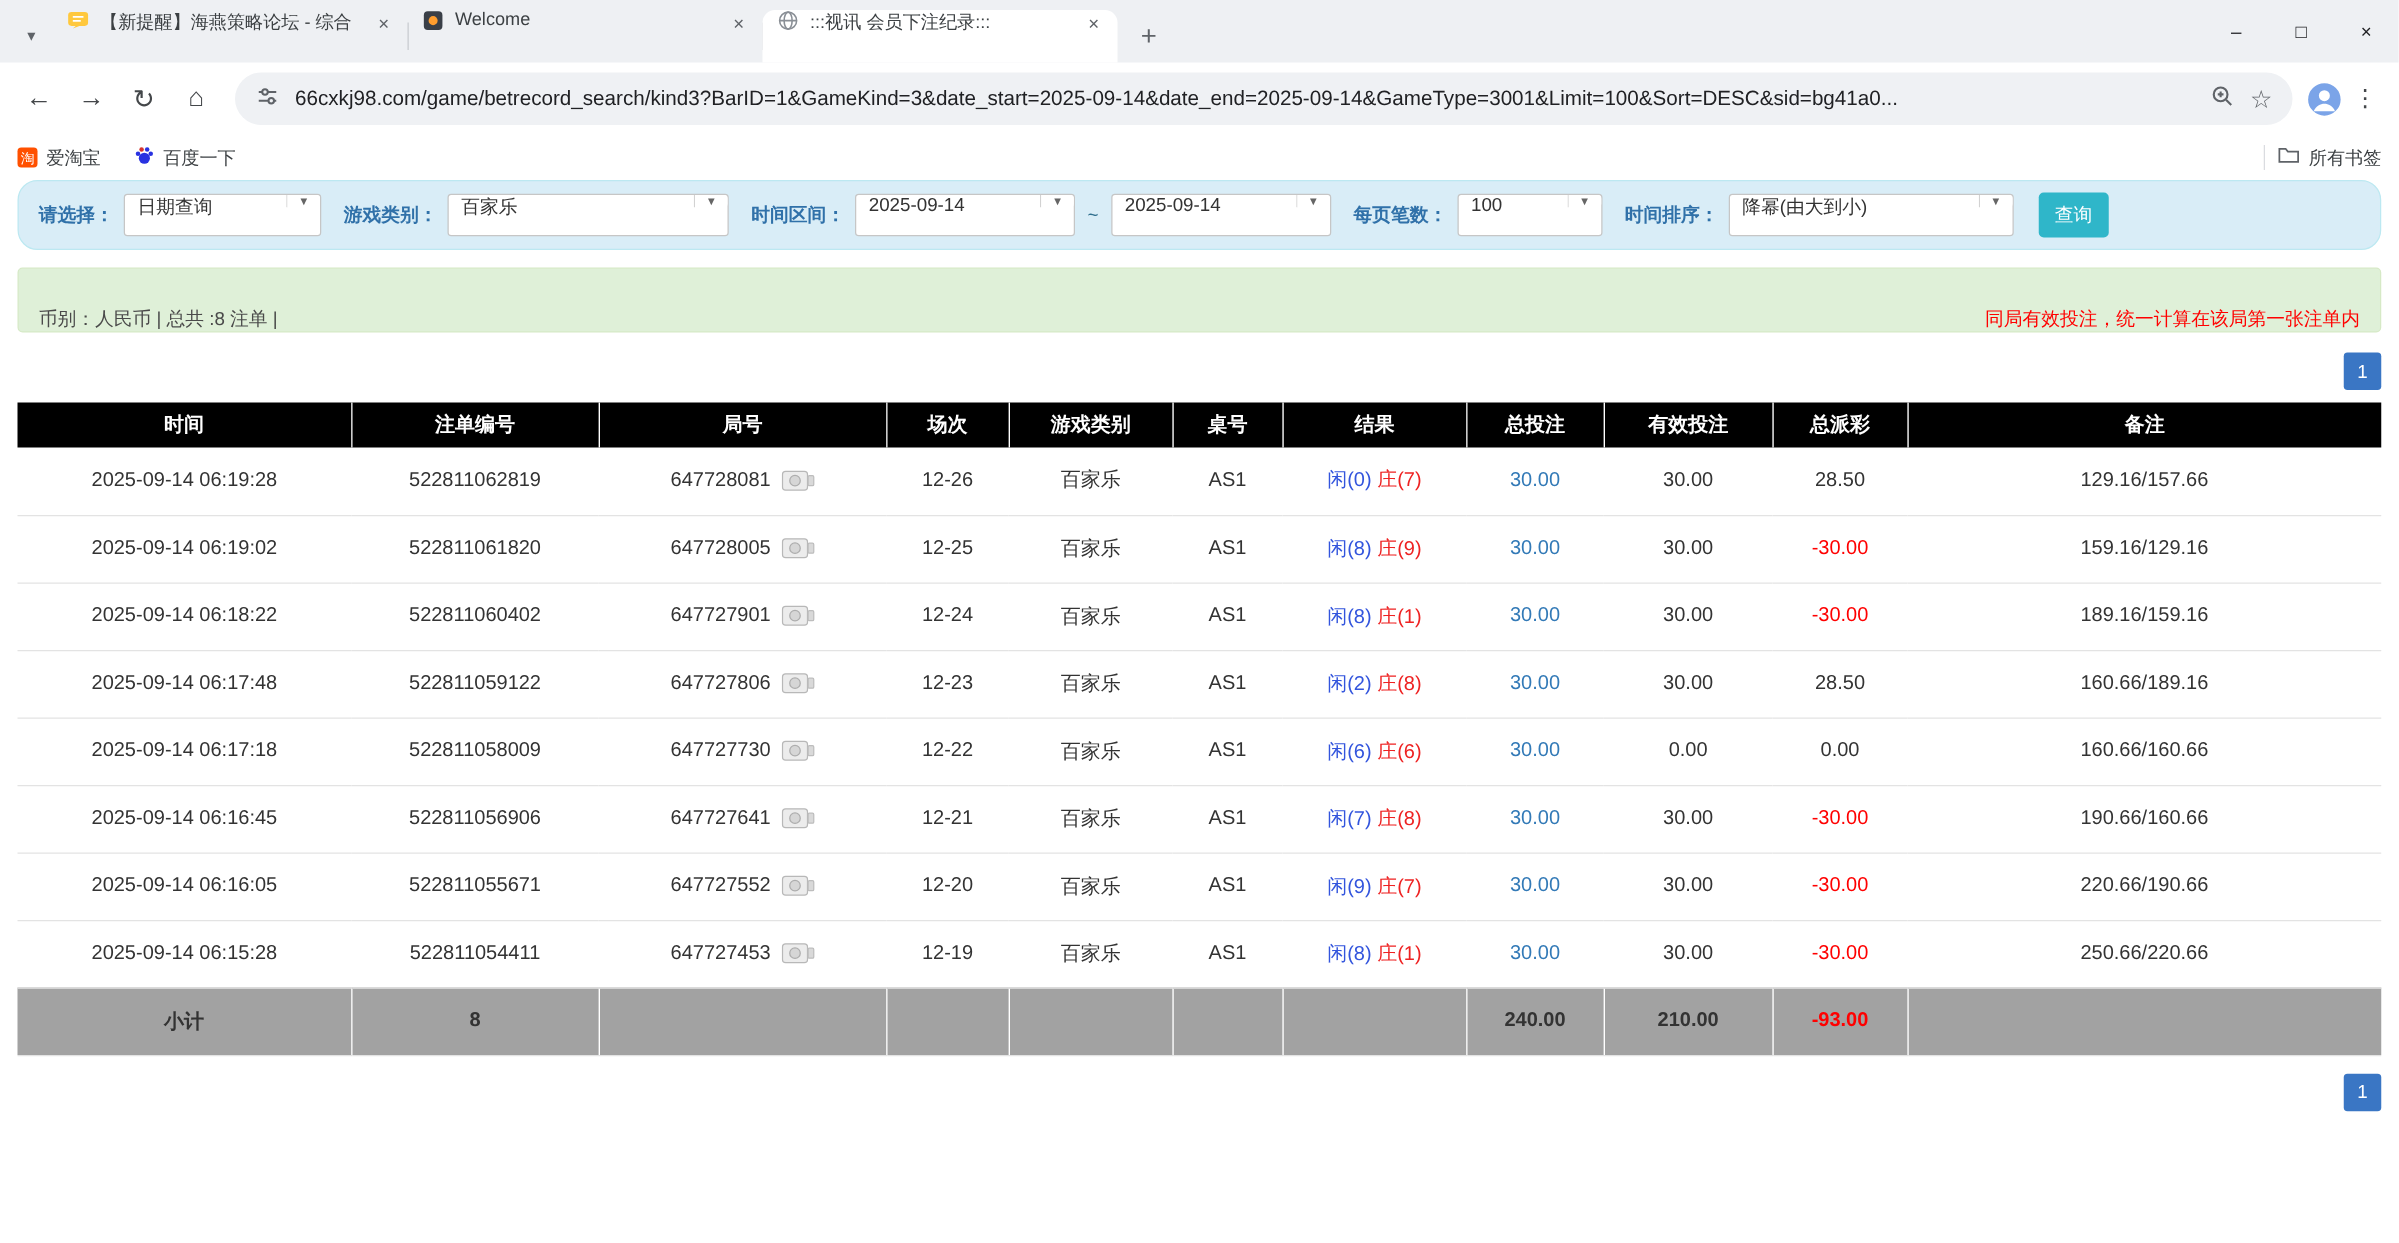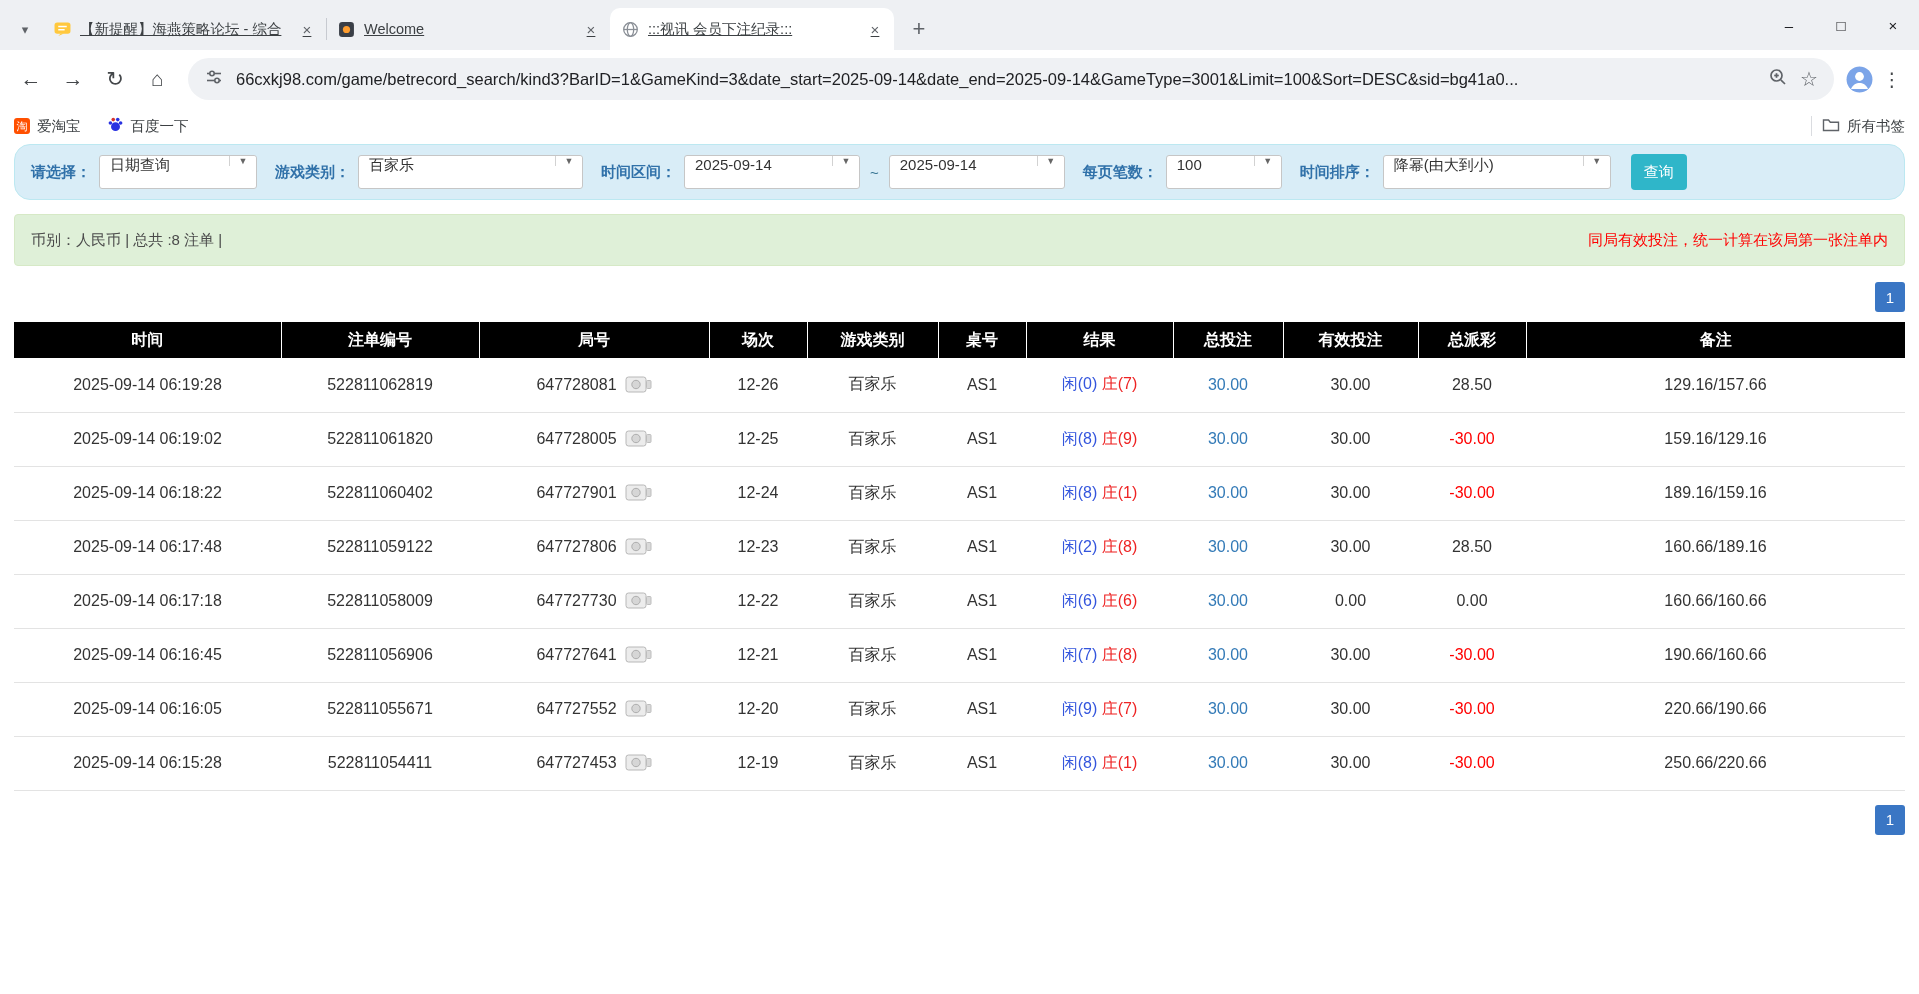--- a/index.html
+++ b/index.html
@@ -2,22 +2,22 @@
 <html><head>
 <meta charset="utf-8">
 <style>
   * { box-sizing: border-box; margin: 0; padding: 0; }
   html,body { width:1919px; height:994px; overflow:hidden; background:#fff;
     font-family:"Liberation Sans","DejaVu Sans",sans-serif; }
 
   
   .tabstrip { height:50px; background:#eef0f3; display:flex; align-items:flex-end; padding-left:8px; position:relative; }
   .tab-search { width:34px; height:42px; display:grid; place-items:center; color:#5f6368; font-size:13px; cursor:pointer; }
-  .tab { width:284px; height:42px; display:flex; align-items:center; gap:9px; padding:0 8px 0 12px;
-         border-radius:10px 10px 0 0; color:#3c4043; position:relative;text-decoration:underline; }
+  .tab { width:284px; height:42px; display:flex; gap:9px; padding:0 8px 0 12px;
+         border-radius:10px 10px 0 0; color:#3c4043; position:relative; }
   .tab:not(.active)::after { content:""; position:absolute; right:-1px; top:10px; height:22px; width:1px; background:#c7cad0; }
   .tab.active { background:#fff; }
   .tab-title { flex:1; font-size:14.5px; white-space:nowrap; overflow:hidden; }
   .tab-close { width:22px; height:22px; border-radius:50%; display:grid; place-items:center; font-size:15px; color:#5f6368; cursor:pointer; flex:0 0 auto; }
   .fav { width:17px; height:17px; flex:0 0 auto; display:grid; place-items:center; }
   .new-tab { width:34px; height:34px; margin:0 0 4px 8px; display:grid; place-items:center; font-size:22px; color:#5f6368; cursor:pointer; border-radius:50%; }
   .win-controls { position:absolute; right:0; top:0; height:50px; display:flex; }
   .win-controls span { width:52px; height:50px; display:grid; place-items:center; font-size:15px; color:#202124; cursor:pointer; }
 
   .toolbar { height:58px; background:#fff; display:flex; align-items:center; padding:0 12px; gap:4px; }
@@ -45,21 +45,21 @@
   .f-label:first-child { margin-left:0; }
   .combo { background:#fff; border:1px solid #c6c6c6; border-radius:3px; height:34px; display:flex; align-items:flex-start; cursor:pointer; }
   .combo-text { display:flex; align-items:center; padding:0 10px; font-size:15px; color:#333; flex:1; white-space:nowrap; }
   .combo-btn { width:27px; border-left:1px solid #d2d2d2; display:grid; place-items:center; color:#666; font-size:9px; background:#fff; border-radius:0 3px 3px 0; }
   .w-mode{width:158px;} .w-game{width:225px;} .w-date{width:176px;} .w-size{width:116px;} .w-sort{width:228px;}
   .tilde { font-size:15px; color:#31708f; margin:0 2px; }
   .btn-query { margin-left:12px; width:56px; height:36px; background:#2fb6c9; border:none; border-radius:4px;
     color:#fff; font-size:15px; cursor:pointer; font-family:inherit; }
 
   .info-bar { margin-top:14px; height:52px; background:#dff0d8; border:1px solid #d6e9c6; border-radius:4px;
-    display:flex; align-items:center; justify-content:space-between; padding:0 16px; }
+    display:flex; align-items:flex-end; justify-content:space-between; padding:0 16px; }
   .info-left { font-size:15px; color:#4a4a4a; }
   .info-right { font-size:15px; color:#ff0000; }
 
   .pager { text-align:right; margin:16px 0 10px 0; }
   .pager.bottom { margin:14px 0 0 0; }
   .page-btn { display:inline-grid; place-items:center; width:30px; height:30px; background:#3a76c4; color:#fff;
     font-size:15px; border:none; border-radius:3px; cursor:pointer; font-family:inherit; }
 
   table.bets { width:100%; border-collapse:collapse; table-layout:fixed; }
   table.bets th { background:#000; color:#fff; font-size:16px; font-weight:bold; height:36px; border-right:1px solid #fff;margin-top:38px; }
@@ -512,20 +512,33 @@
     </td>
     <td>
       <a class="link-blue money">30.00</a>
     </td>
     <td class="money">30.00</td>
     <td class="money neg">-30.00</td>
     <td>250.66/220.66</td>
   </tr>
 </tbody>
       <tfoot>
+        <tr>
+          <td>小计</td>
+          <td>8</td>
+          <td></td>
+            <td></td>
+            <td></td>
+          <td></td>
+            <td></td>
+          <td class="money">240.00</td>
+          <td class="money">210.00</td>
+          <td class="money neg">-93.00</td>
+          <td></td>
+        </tr>
       </tfoot>
     </table>
 
     <div class="pager bottom">
       <button class="page-btn">1</button>
     </div>
   </div>
 
 </div>
 

